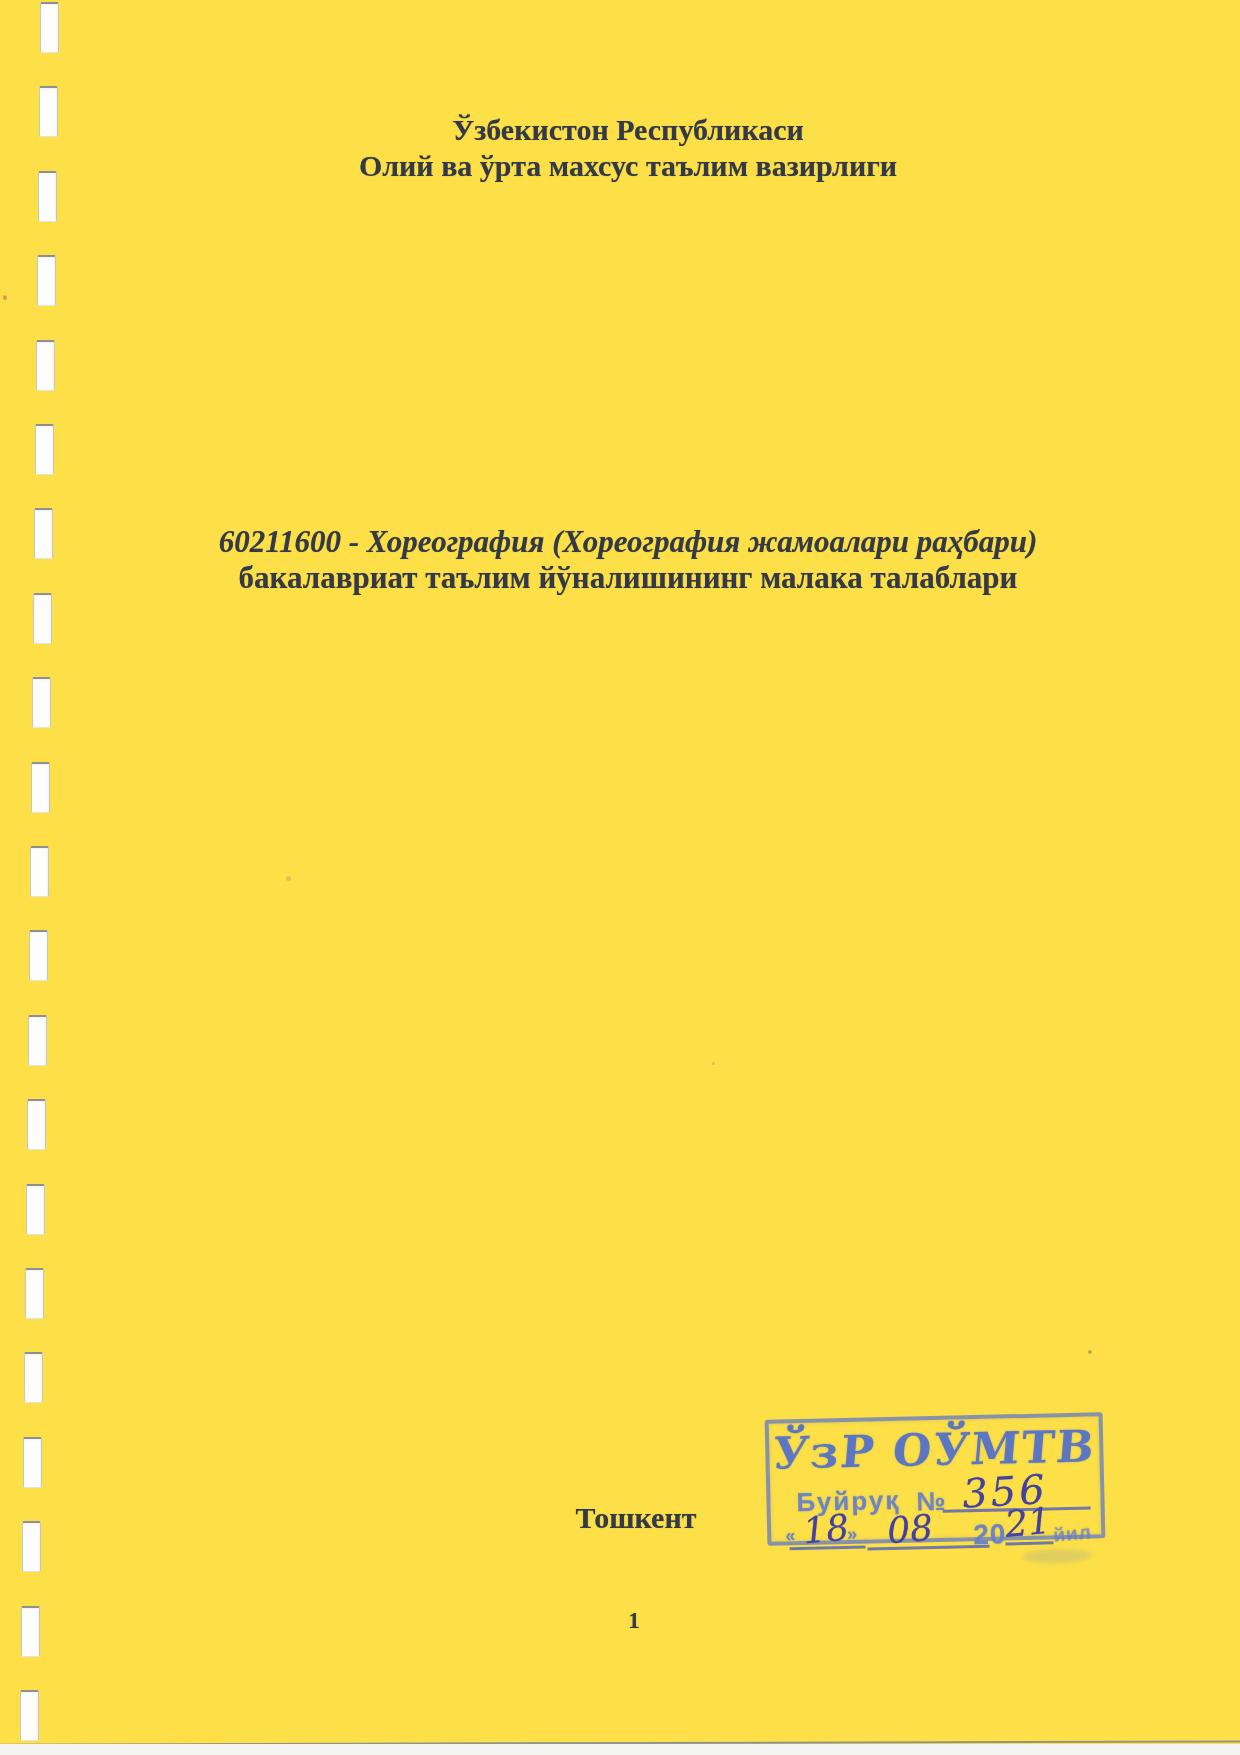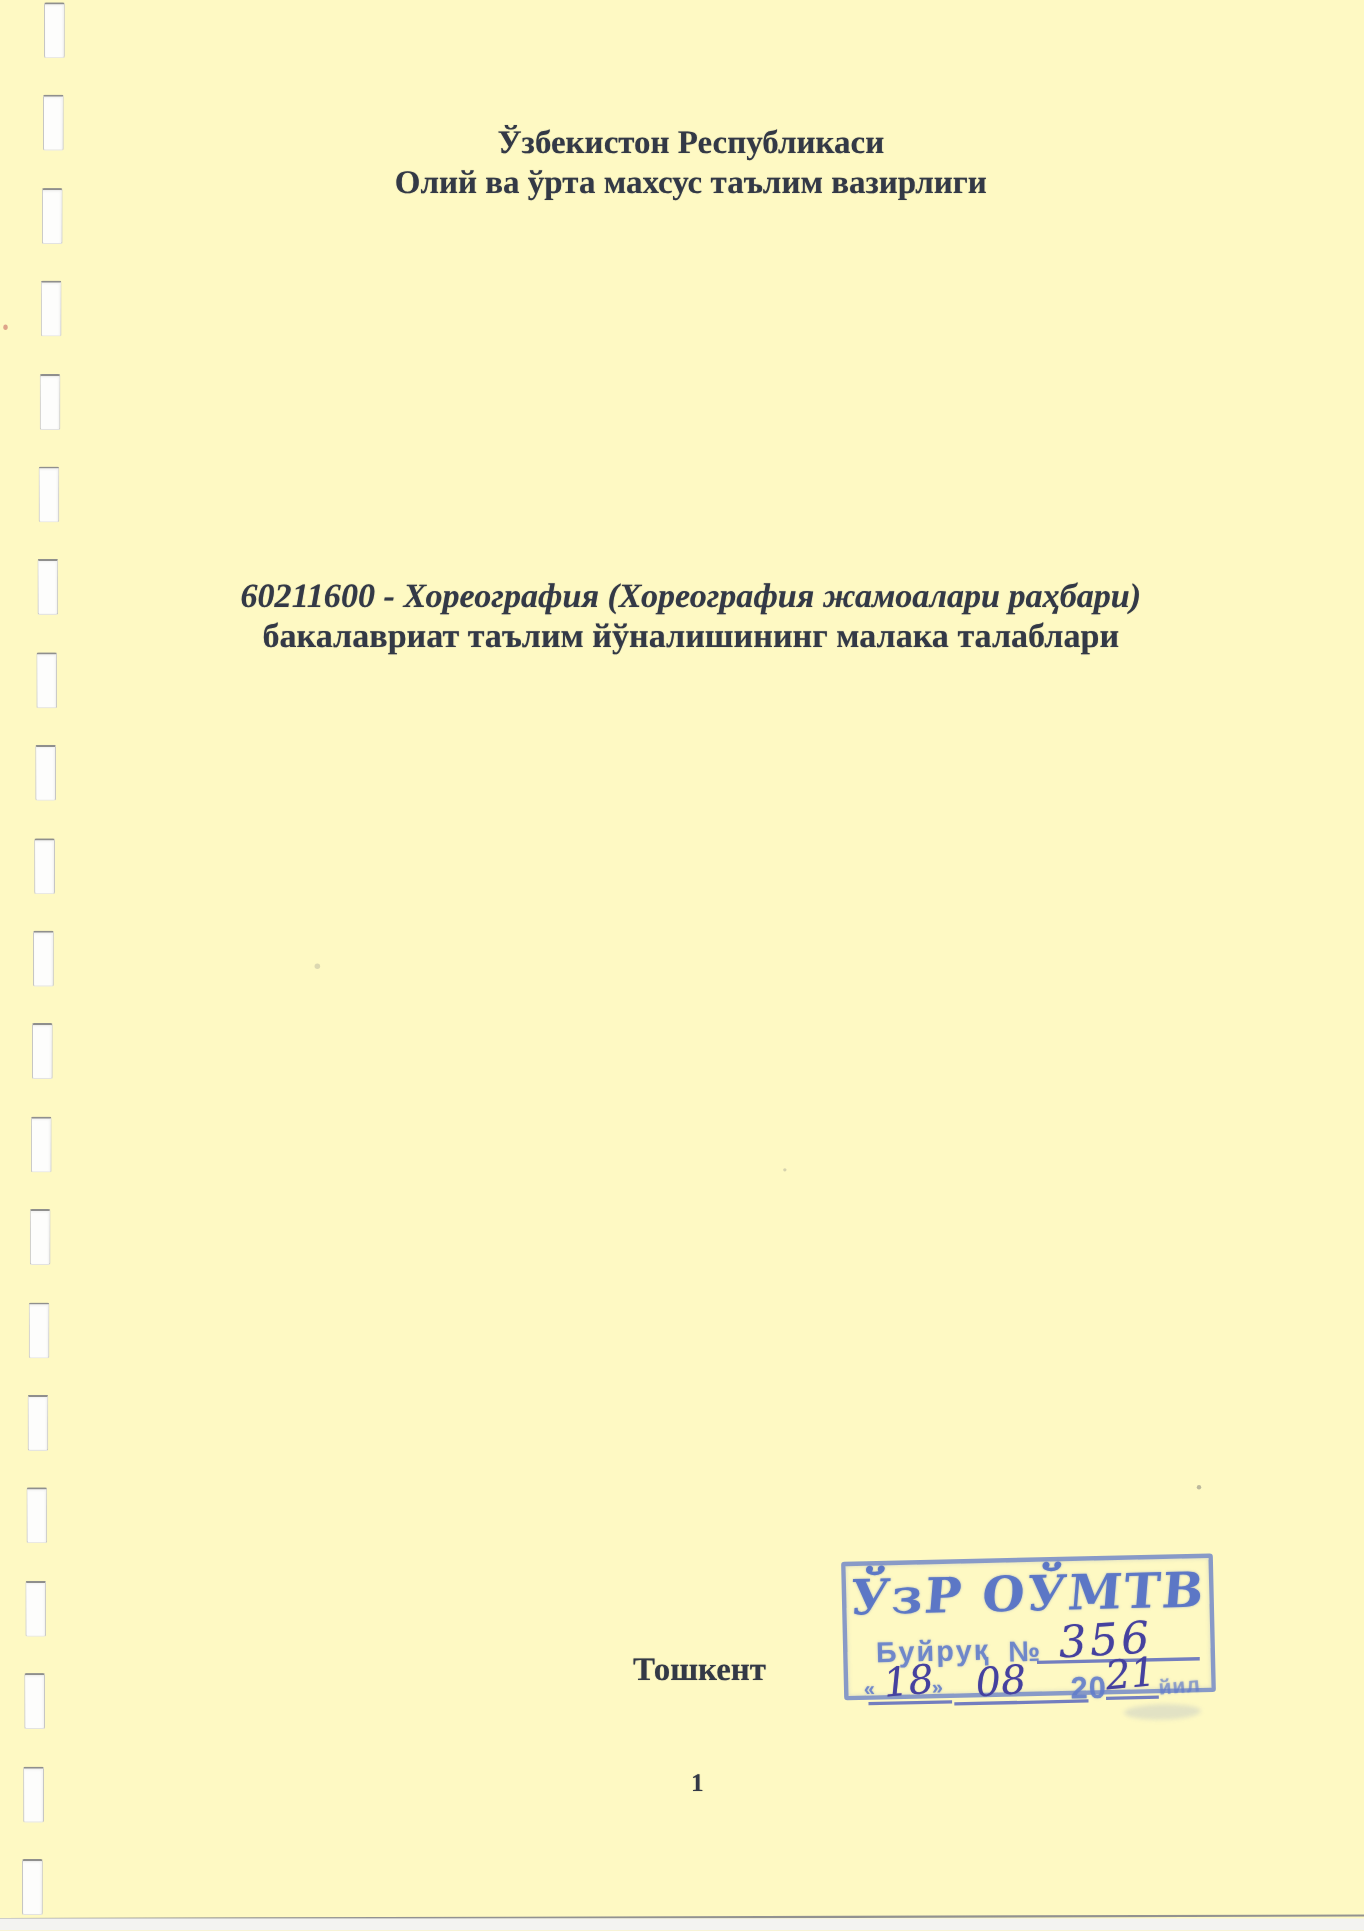--- a/index.html
+++ b/index.html
@@ -5,21 +5,21 @@
   html,body{margin:0;padding:0;}
   body{
     width:1240px;height:1755px;
     background:#e9e9e7;
     font-family:"Liberation Serif", serif;
     overflow:hidden;
   }
   .scan{
     position:relative;
     width:1240px;height:1755px;
-    background:#fef9c3;
+    background:#fde047;
     overflow:hidden;
   }
   
   .hole{
     position:absolute;
     width:17px;height:48px;
     background:#fdfdfc;
     border:1px solid #c6c6c4;
     border-top:2px solid #8f8f8d;
     border-bottom-color:#e3e3e1;

